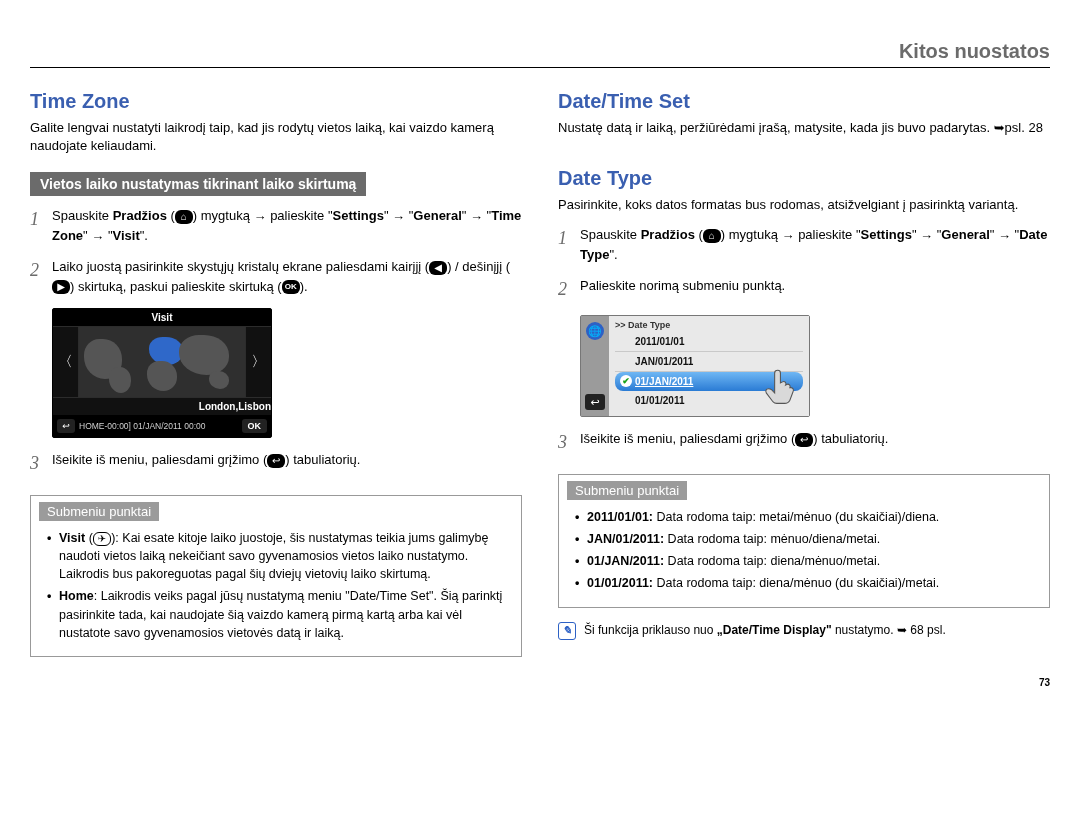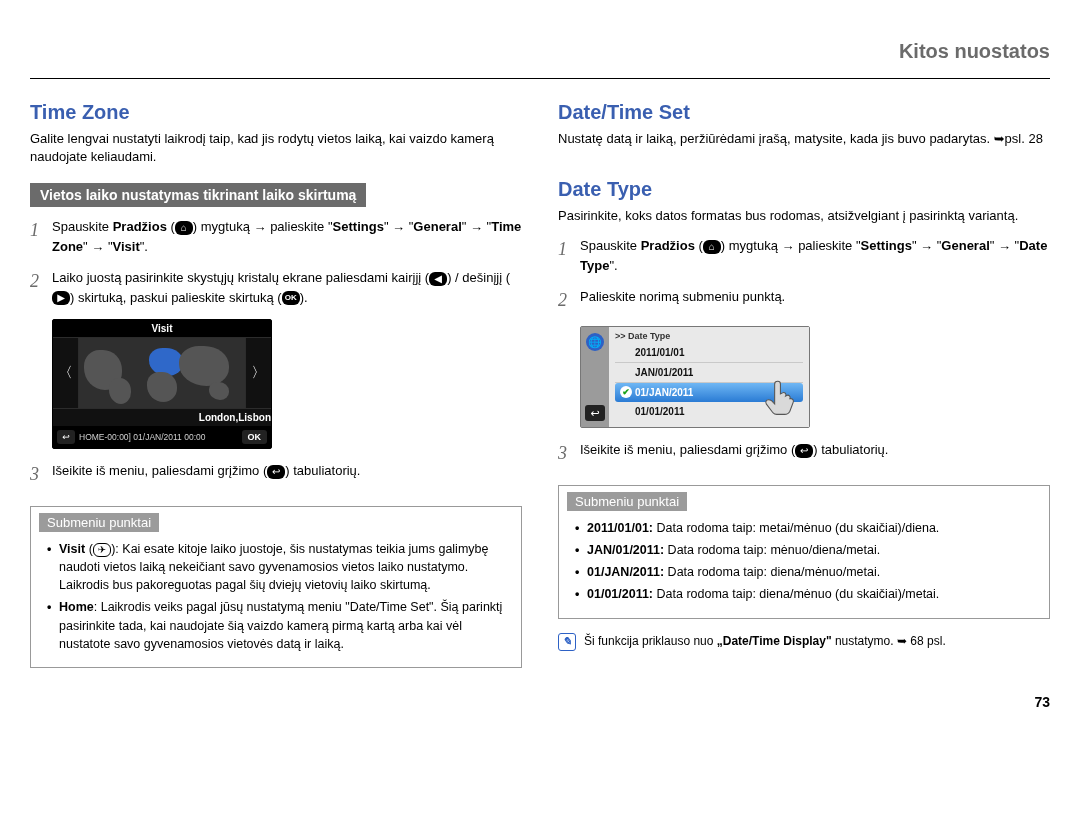--- a/index.html
+++ b/index.html
@@ -7,21 +7,21 @@
     font-family: Arial, Helvetica, sans-serif;
     font-size: 13px;
     color: #000;
     background: #fff;
     padding: 40px 30px 20px 30px;
     width: 1080px;
   }
   .page-header {
     text-align: right;
     border-bottom: 1px solid #000;
-    padding-bottom: 15px;
+    padding-bottom: 4px;
     margin-bottom: 22px;
   }
   .page-header h1 {
     font-size: 20px;
     font-weight: bold;
     color: #6b6b6b;
   }
   .columns {
     display: flex;
     gap: 36px;
@@ -181,21 +181,21 @@
   }
   .lcd2 .menu { flex:1; background:#e9e9e9; padding:4px 6px 6px 6px; position:relative;}
   .lcd2 .crumb { font-size:9px; color:#333; font-weight:bold; margin-bottom:2px;}
   .lcd2 .opt {
     font-size:10px; font-weight:bold; color:#111;
     padding:4px 6px 4px 20px; border-bottom:1px solid #c9c9c9;
     position:relative;
   }
   .lcd2 .opt.sel {
     background: linear-gradient(#6fb7f4,#2a7bd4);
-    color:#fff; border-radius:3px; border-bottom:none;
+    color:#fff; border-radius:8px; border-bottom:none;text-decoration:underline;
   }
   .lcd2 .opt.sel::before {
     content:"✔"; position:absolute; left:5px; top:3px;
     color:#1aa21a; background:#fff; border-radius:50%;
     width:12px;height:12px;font-size:9px;line-height:12px;text-align:center;
   }
   .lcd2 .hand {
     position:absolute; right:6px; bottom:10px;
     width:42px;height:42px;
   }
@@ -234,22 +234,22 @@
   .note-row .note-icon {
     width:18px;height:18px;border:1px solid #2d61c5;border-radius:3px;
     display:flex;align-items:center;justify-content:center;
     color:#2d61c5;font-weight:bold;font-size:11px;font-style:italic;
     flex-shrink:0;
   }
 
   .page-num {
     text-align:right;
     font-weight:bold;
-    font-size:14px;
-    margin-top:26px;
+    font-size:10px;
+    margin-top:20px;
   }
 
   .vsep { height:18px; }
 </style>
 </head>
 <body>
 
 <div class="page-header">
   <h1>Kitos nuostatos</h1>
 </div>

